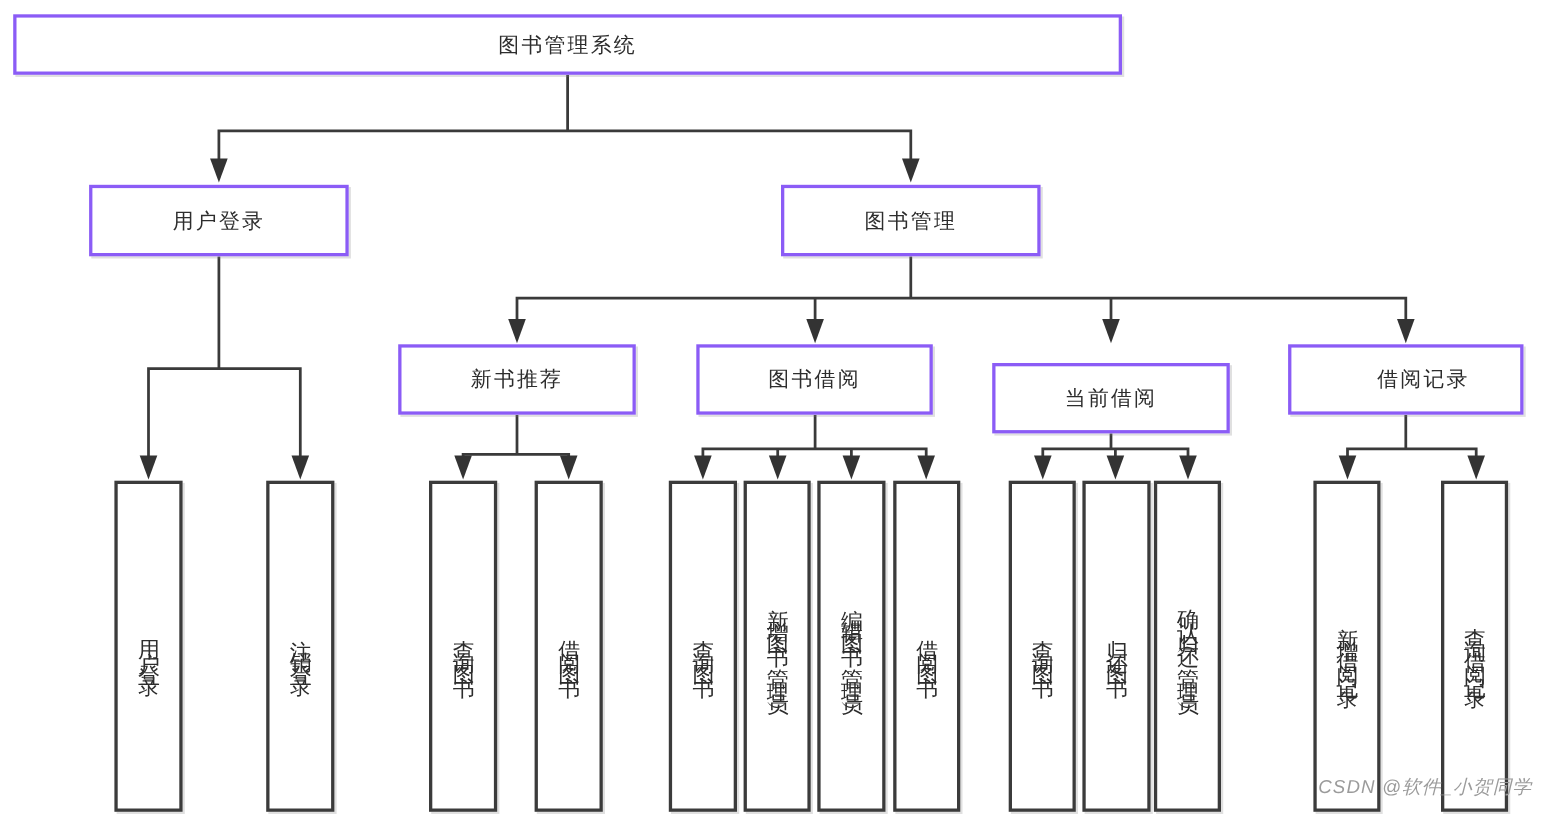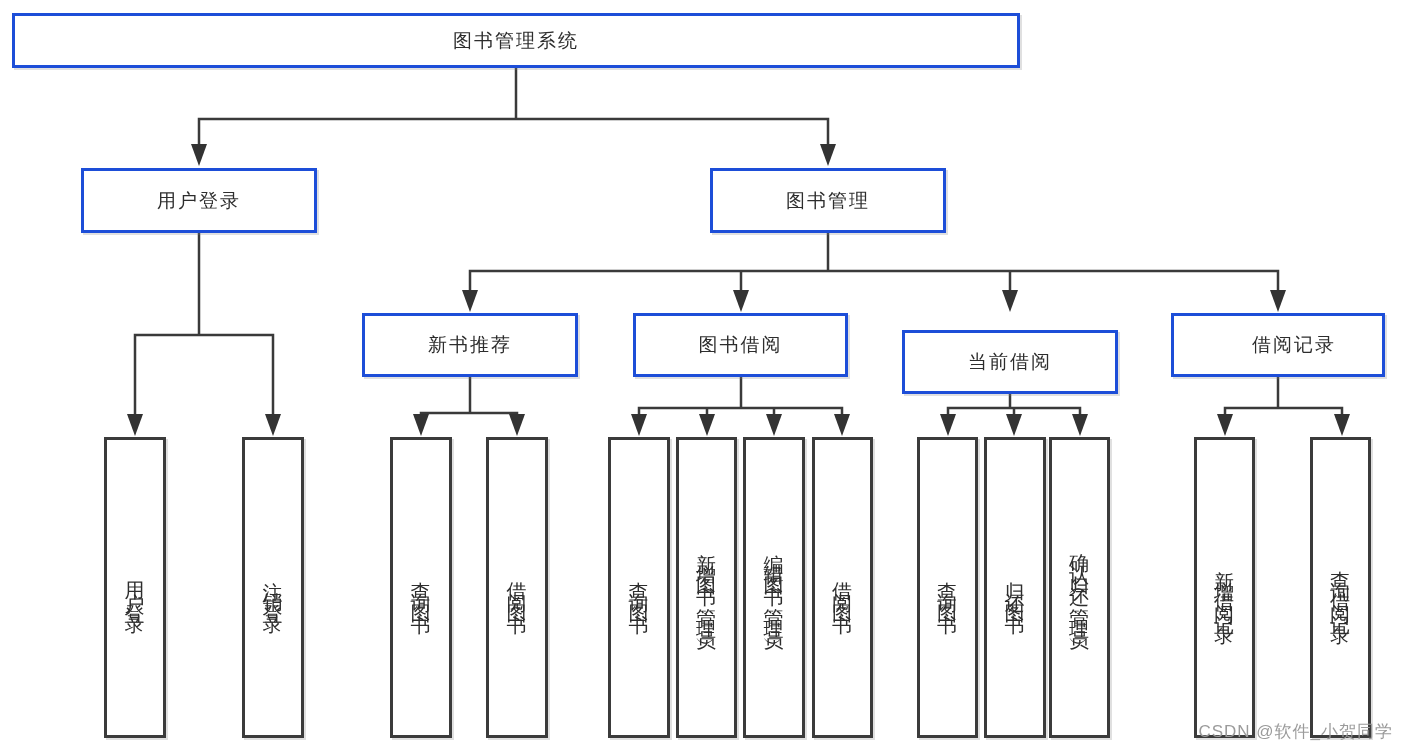--- a/index.html
+++ b/index.html
@@ -18,21 +18,21 @@
   .connectors {
     position: absolute;
     left: 0;
     top: 0;
     width: 1405px;
     height: 747px;
   }
   .node {
     position: absolute;
     background: #ffffff;
-    border: 3px solid #1d4ed8;
+    border: 3px solid #8b5cf6;
     box-sizing: border-box;
     display: flex;
     align-items: center;
     justify-content: center;
     color: #2d2d2d;
     box-shadow: 2px 2px 0 rgba(130,130,130,0.25);
   }
   .hlabel {
     font-size: 19px;
     font-weight: 500;
@@ -56,25 +56,26 @@
     text-orientation: mixed;
     font-size: 20px;
     font-weight: 500;
     letter-spacing: 11px;
     line-height: 1;
     white-space: nowrap;
   }
   .watermark {
     position: absolute;
     right: 12px;
-    bottom: 4px;
+    bottom: 20px;
     font-size: 17px;
     color: #9b9b9b;
     letter-spacing: 1px;
     white-space: nowrap;
+    font-style: italic;
   }
 </style>
 </head>
 <body>
 
 <div class="canvas">
 
   <svg class="connectors" viewBox="0 0 1405 747" xmlns="http://www.w3.org/2000/svg">
     <g stroke="#3a3a3a" stroke-width="2.5" fill="none">
 

